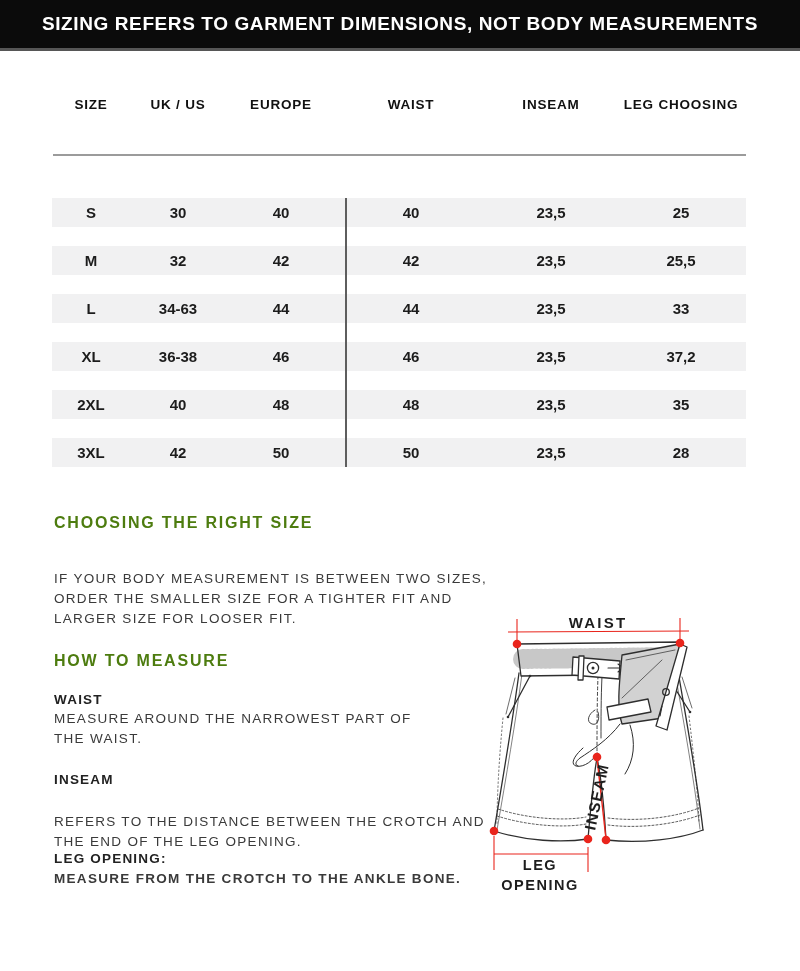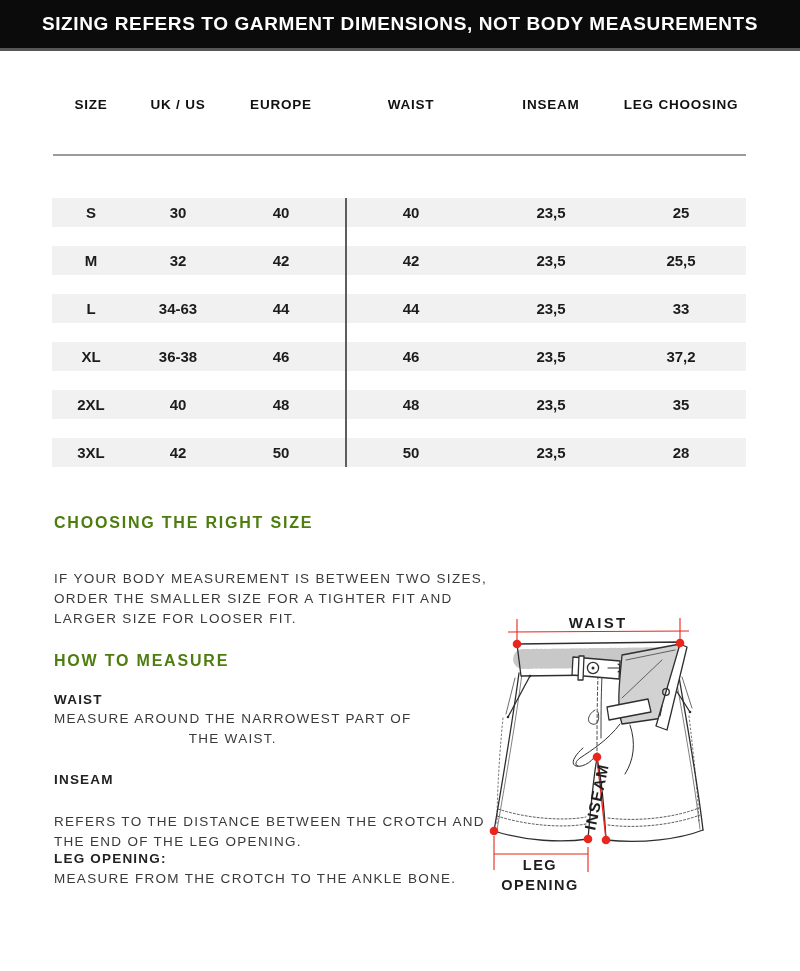--- a/index.html
+++ b/index.html
@@ -46,25 +46,25 @@
     line-height:20px;color:#3a3a3a;white-space:pre-line;
   }
   .sub-label{
     position:absolute;left:54px;font-size:13.5px;font-weight:700;
     letter-spacing:1.2px;color:#222222;white-space:nowrap;
   }
   #choosing-heading{top:514px;}
   #choosing-text{top:557px;margin-top:12px;}
   #how-heading{top:652px;}
   #waist-label{top:692px;}
-  #waist-text{top:709px;text-align:center;}
+  #waist-text{top:709px;}
   #inseam-label{top:772px;}
   #inseam-text{top:812px;}
   #legopening-label{top:851px;text-align:right;}
-  #legopening-text{top:869px;}
+  #legopening-text{top:869px;font-weight:bold;}
   
   .diagram{position:absolute;left:470px;top:598px;width:270px;height:310px;}
   .diag-label{
     font-family:"Liberation Sans", sans-serif;font-weight:700;fill:#1d1d1d;
   }
 </style>
 </head>
 <body>
 
 <div class="banner">

